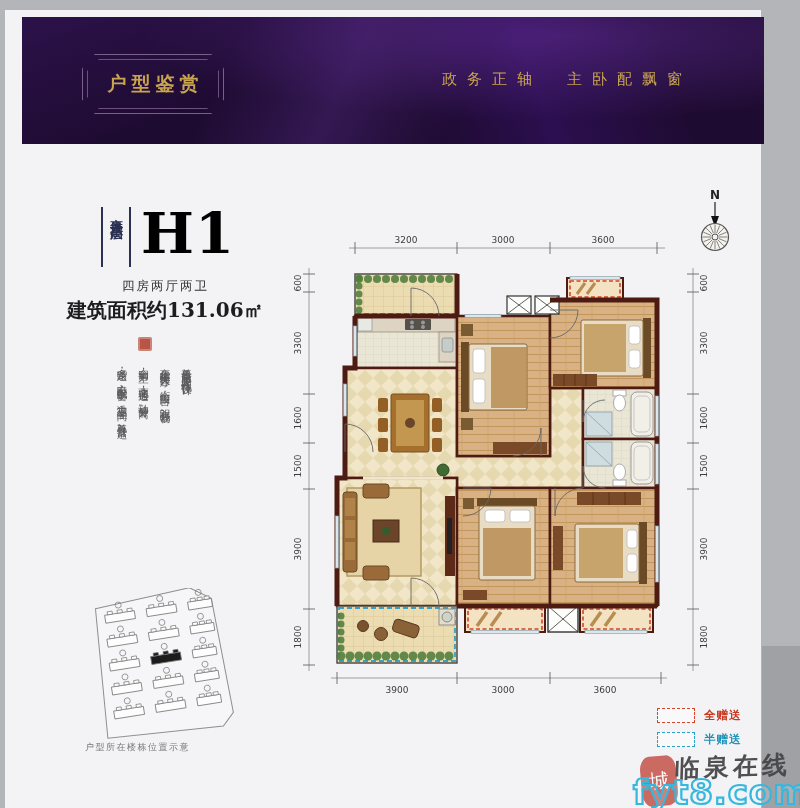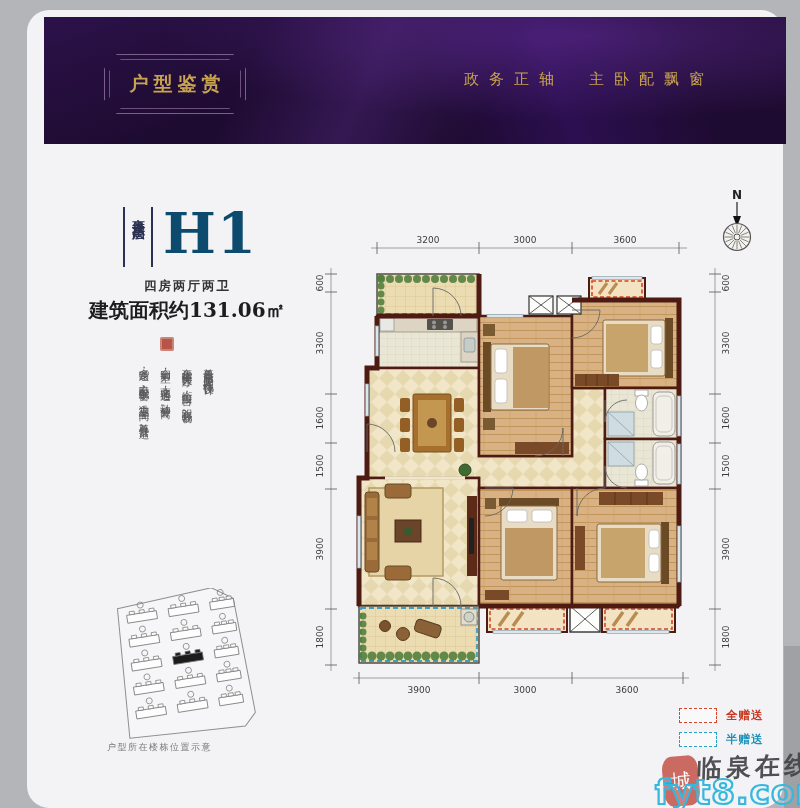--- a/index.html
+++ b/index.html
@@ -1,17 +1,17 @@
 <!DOCTYPE html>
 <html><head>
 <meta charset="utf-8">
 <style>
   html,body{margin:0;padding:0;width:800px;height:808px;overflow:hidden;
     font-family:"DejaVu Sans","Liberation Sans",sans-serif;background:#b4b5b9;}
-  #page{position:absolute;left:27px;top:10px;width:756px;height:798px;background:#f3f2f4;border-radius:22px;}
+  #page{position:absolute;left:5px;top:10px;width:756px;height:798px;background:#f3f2f4;}
   #gray-corner{position:absolute;left:757px;top:636px;width:43px;height:172px;background:#a0a1a5;z-index:1;}
 
   
   #banner{position:absolute;left:17px;top:7px;width:742px;height:127px;
     background:
       radial-gradient(ellipse at 72% 15%, rgba(104,48,160,.50), transparent 55%),
       linear-gradient(115deg, transparent 28%, rgba(130,70,200,.22) 44%, transparent 60%),
       linear-gradient(70deg, transparent 52%, rgba(55,18,105,.55) 68%, transparent 86%),
       linear-gradient(160deg, rgba(70,30,120,.35), transparent 40%),
       #1e0b31;}
@@ -24,22 +24,22 @@
     font-family:"DejaVu Serif","Liberation Serif",serif;padding-left:5px;}
   #slogan{position:absolute;right:72px;top:53px;color:#c9a44f;font-size:15px;
     letter-spacing:10px;font-family:"DejaVu Serif","Liberation Serif",serif;}
 
   
   #unit-logo{position:absolute;left:96px;top:197px;display:flex;align-items:flex-start;}
   #unit-series{writing-mode:vertical-rl;font-size:13px;font-weight:bold;color:#2a3152;
     letter-spacing:3px;border-left:2px solid #2a3152;border-right:2px solid #2a3152;
     padding:1px 4px;height:58px;}
   #unit-code{font-family:"DejaVu Serif","Liberation Serif",serif;font-size:56px;
-    font-weight:bold;color:#0c4a6e;line-height:.95;margin-left:10px;letter-spacing:1px;}
-  #rooms-label{position:absolute;left:117px;top:268px;font-size:12.5px;font-weight:bold;
+    font-weight:bold;color:#000000;line-height:.95;margin-left:10px;letter-spacing:1px;}
+  #rooms-label{position:absolute;left:117px;top:268px;font-size:12.5px;font-weight:normal;
     color:#333;letter-spacing:2px;}
   #area-label{position:absolute;left:62px;top:287px;font-size:20px;font-weight:bold;
     color:#1d1d1f;font-family:"DejaVu Serif","Liberation Serif",serif;}
   #seal-icon{position:absolute;left:133px;top:327px;width:14px;height:14px;background:#b03a28;
     border-radius:2px;opacity:.85;box-shadow:inset 0 0 0 2px rgba(255,255,255,.28);}
   #description{position:absolute;left:106px;top:350px;height:205px;writing-mode:vertical-rl;
     font-size:10.5px;color:#585858;letter-spacing:1.5px;line-height:2.05;}
   #description div{margin:0;}
 
   

